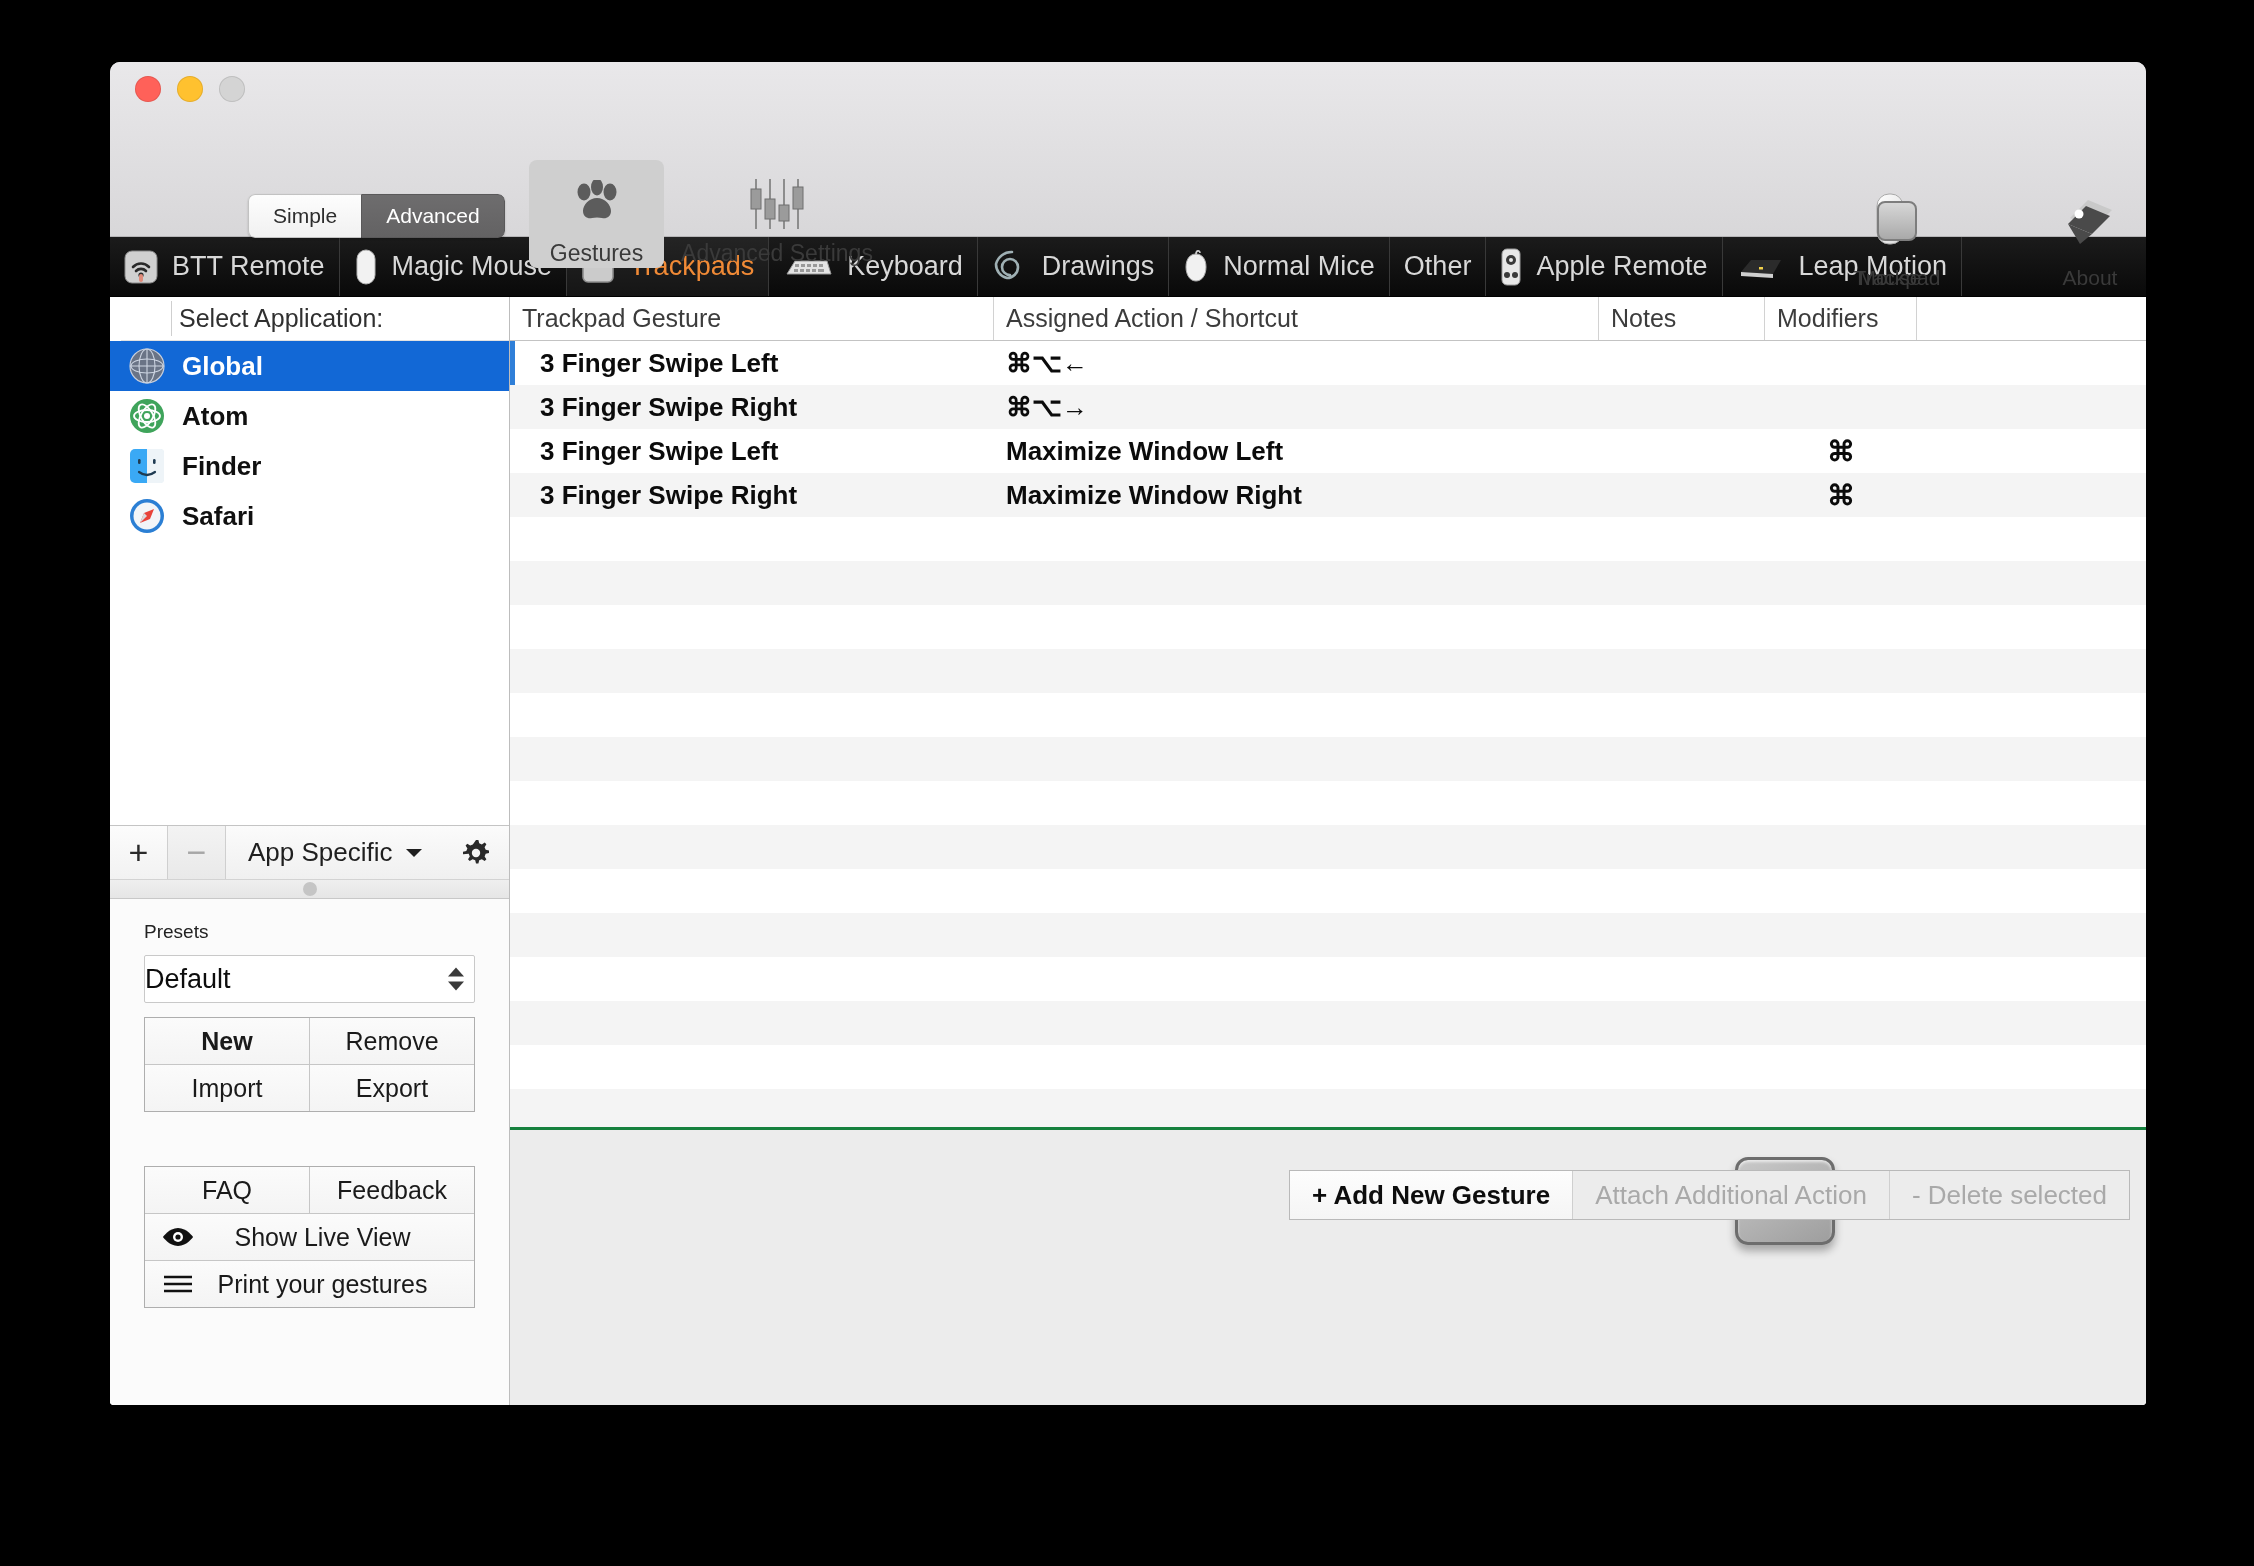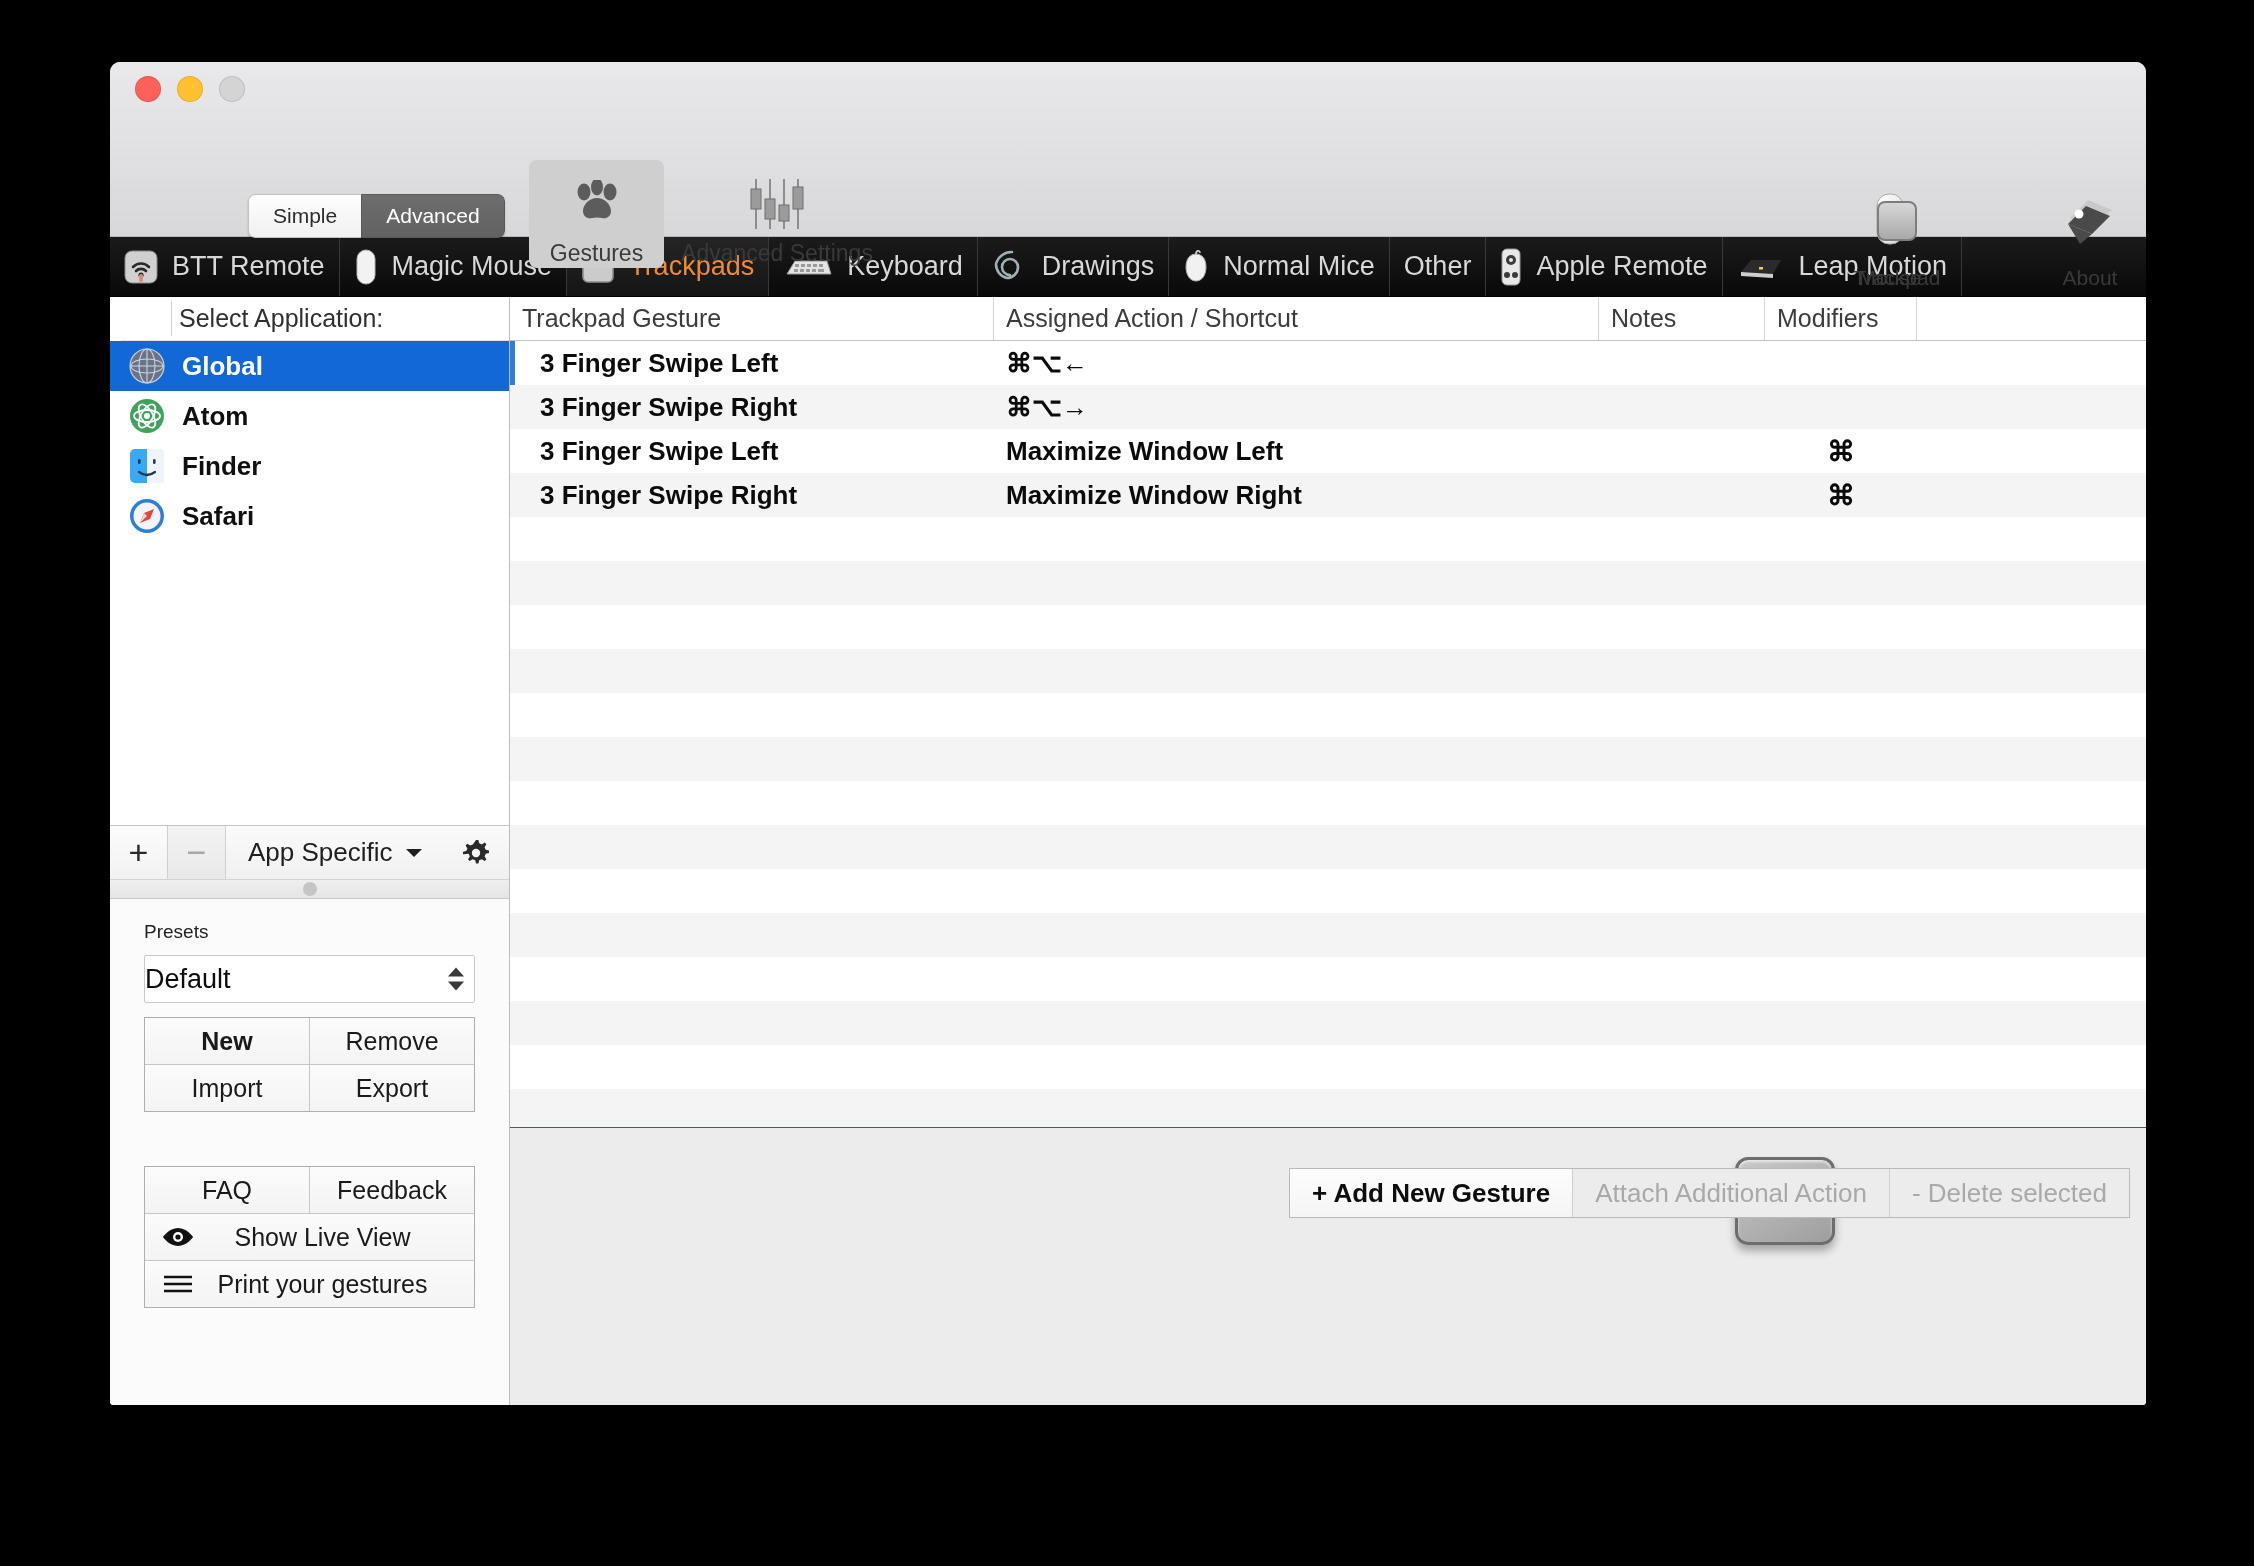--- a/index.html
+++ b/index.html
@@ -211,21 +211,21 @@
   
   #tbody::before {
     content: ""; position: absolute; left: 0; top: 0; width: 5px; height: 44px;
     background: #2f7fd8;
   }
 
   
   #actionbar {
     position: absolute; right: 0; bottom: 0; left: 0;
     height: 278px; background: #ececec;
-    border-top: 1px solid #15803d;
+    border-top: 3px solid #15803d;
   }
   #actionrow {
     position: absolute; right: 16px; top: 40px;
     display: flex; border: 1px solid #b9b9b9; background: #fff;
   }
   .abtn {
     height: 48px; display: flex; align-items: center; justify-content: center;
     padding: 0 22px; font-size: 26px; cursor: default;
     background: linear-gradient(#fdfdfd,#f5f5f5); color: #0d0d0d; font-weight: bold;
   }

